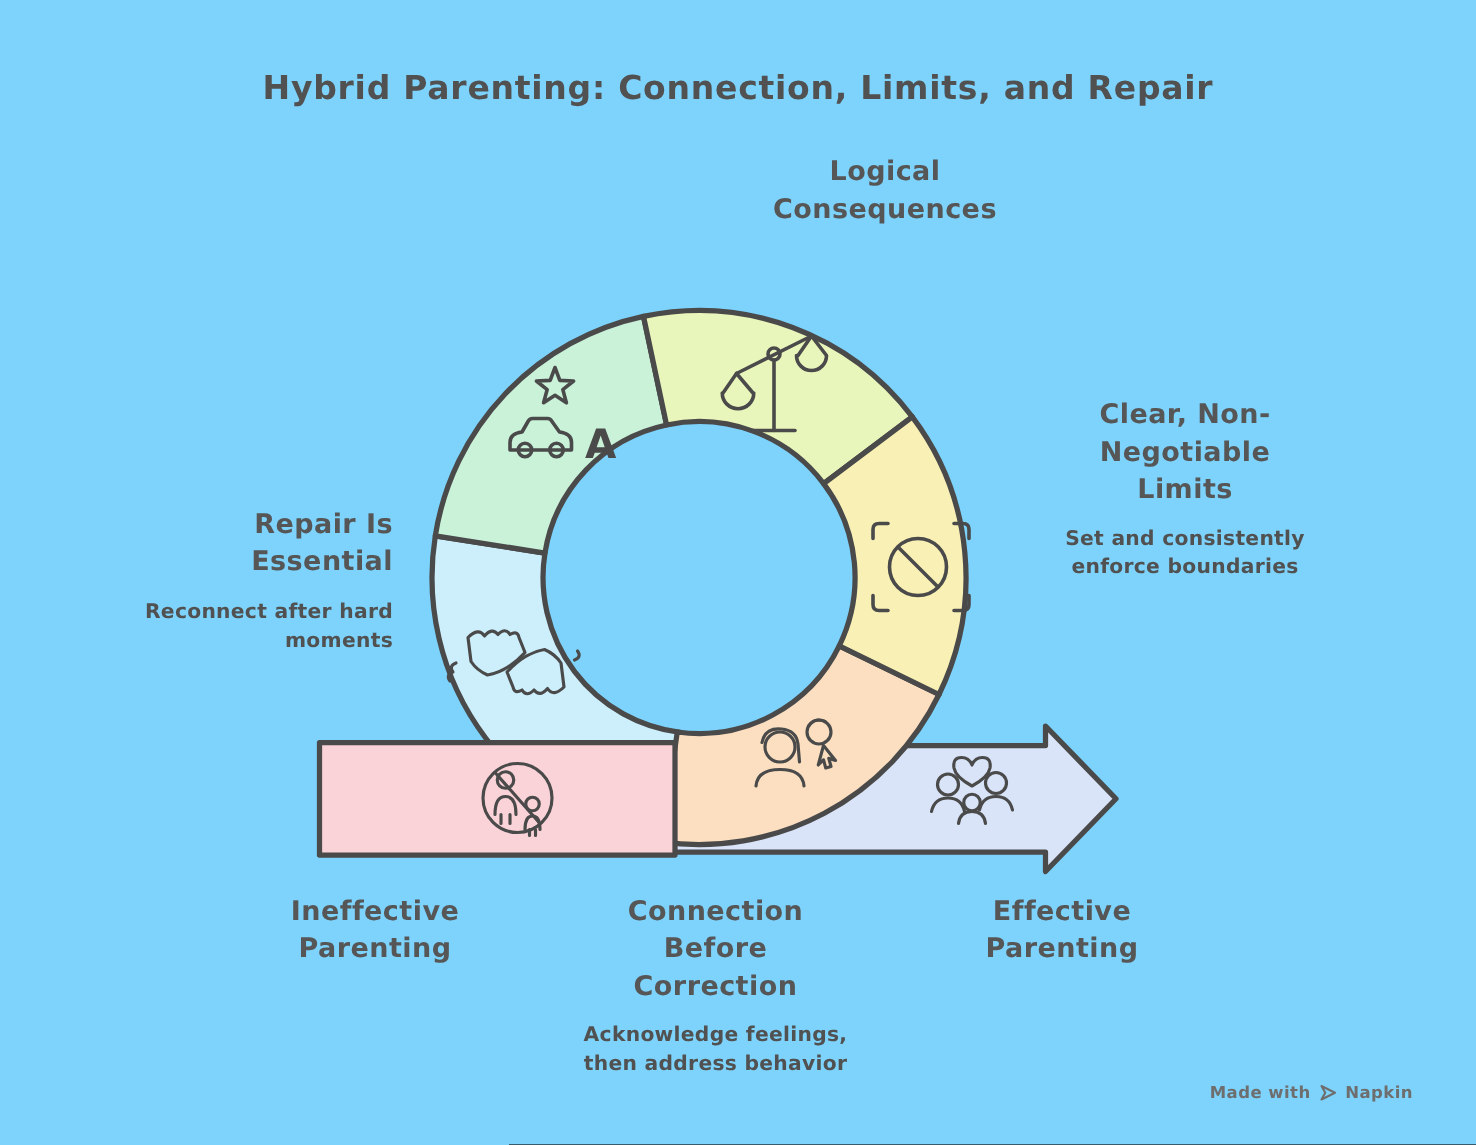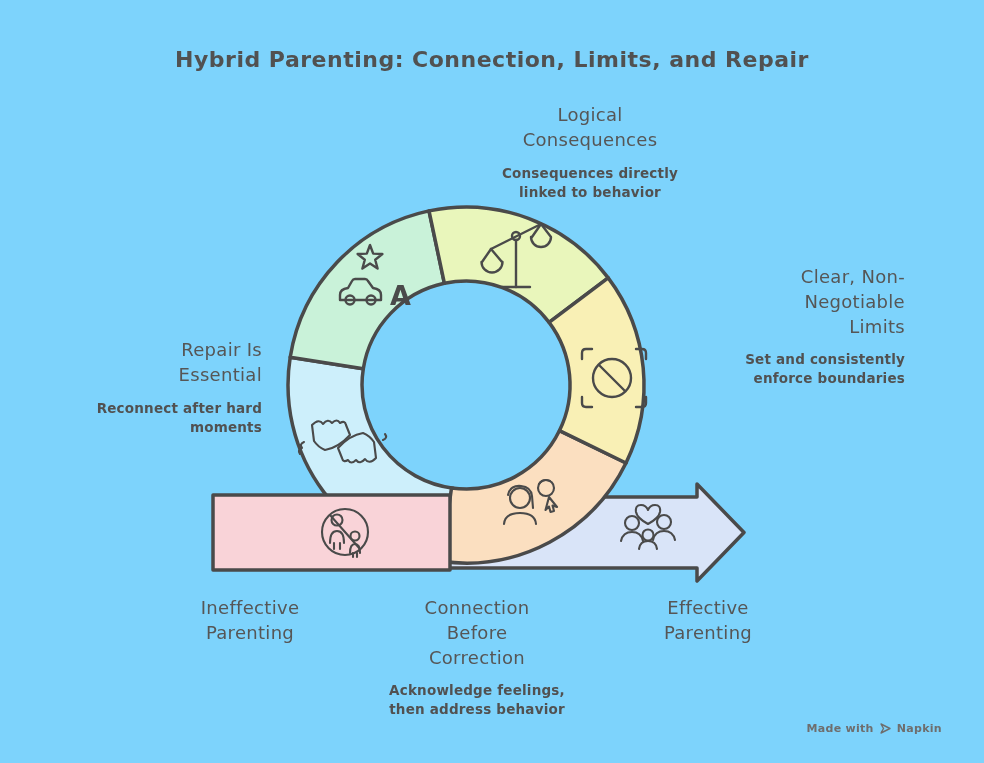--- a/index.html
+++ b/index.html
@@ -1,25 +1,25 @@
 <!DOCTYPE html>
 <html><head>
 <meta charset="utf-8">
 <style>
   html,body{margin:0;padding:0;background:#000;}
   .stage{position:relative;width:984px;height:763px;background:#7dd3fc;overflow:hidden;
          font-family:"DejaVu Sans","Liberation Sans",sans-serif;}
   .title{position:absolute;left:0;right:0;top:47px;text-align:center;
          font-size:22px;font-weight:bold;letter-spacing:.5px;color:#515151;}
   .node{position:absolute;}
-  .heading{font-size:18px;font-weight:normal;line-height:1.38;color:#565656;
+  .heading{font-size:18px;font-weight:bold;line-height:1.38;color:#565656;
            white-space:pre-line;margin-bottom:11px;letter-spacing:.3px;}
   .sub{font-size:13.5px;font-weight:bold;line-height:1.4;color:#515151;
        white-space:pre-line;letter-spacing:.2px;}
-  .ta-c{text-align:center}.ta-r{text-align:right}.ta-l{text-align:right}
+  .ta-c{text-align:center}.ta-r{text-align:right}.ta-l{text-align:center}
   .center-label{position:absolute;left:356px;top:381px;width:220px;text-align:center;
                 font-size:19px;font-weight:bold;color:#5a5a5a;letter-spacing:.4px;}
   svg.diagram{position:absolute;left:0;top:0;}
   .seg{stroke:#4a4a4a;stroke-width:3.5;stroke-linejoin:round;}
   .icon{stroke:#4a4a4a;stroke-width:2.4;fill:none;stroke-linecap:round;stroke-linejoin:round;}
   .icon-thin{stroke-width:2.1;}
   .glyph-text{fill:#4a4a4a;stroke:none;font-family:"DejaVu Sans","Liberation Sans",sans-serif;
               font-weight:bold;font-size:27px;}
   .made-with{position:absolute;right:42px;top:722px;display:flex;align-items:flex-start;gap:5px;
              font-size:11px;font-weight:bold;color:#6e6e6e;letter-spacing:.3px;}
@@ -103,22 +103,20 @@
       <path d="M653,540 q2,-9 11,-9 q9,0 11,9"></path>
       <circle cx="648" cy="535" r="5.5"></circle>
       <path d="M639,549 q1,-8 9,-8 q8,0 9,8"></path>
     </g>
   </svg>
 
 
   <div class="node ta-c" style="left:440px;top:103px;width:300px;">
     <div class="heading">Logical
 Consequences</div>
-    <div class="sub">Consequences directly
-linked to behavior</div>
   </div>
 
 
   <div class="node ta-l" style="left:675px;top:265px;width:230px;">
     <div class="heading">Clear, Non-
 Negotiable
 Limits</div>
     <div class="sub">Set and consistently
 enforce boundaries</div>
   </div>

